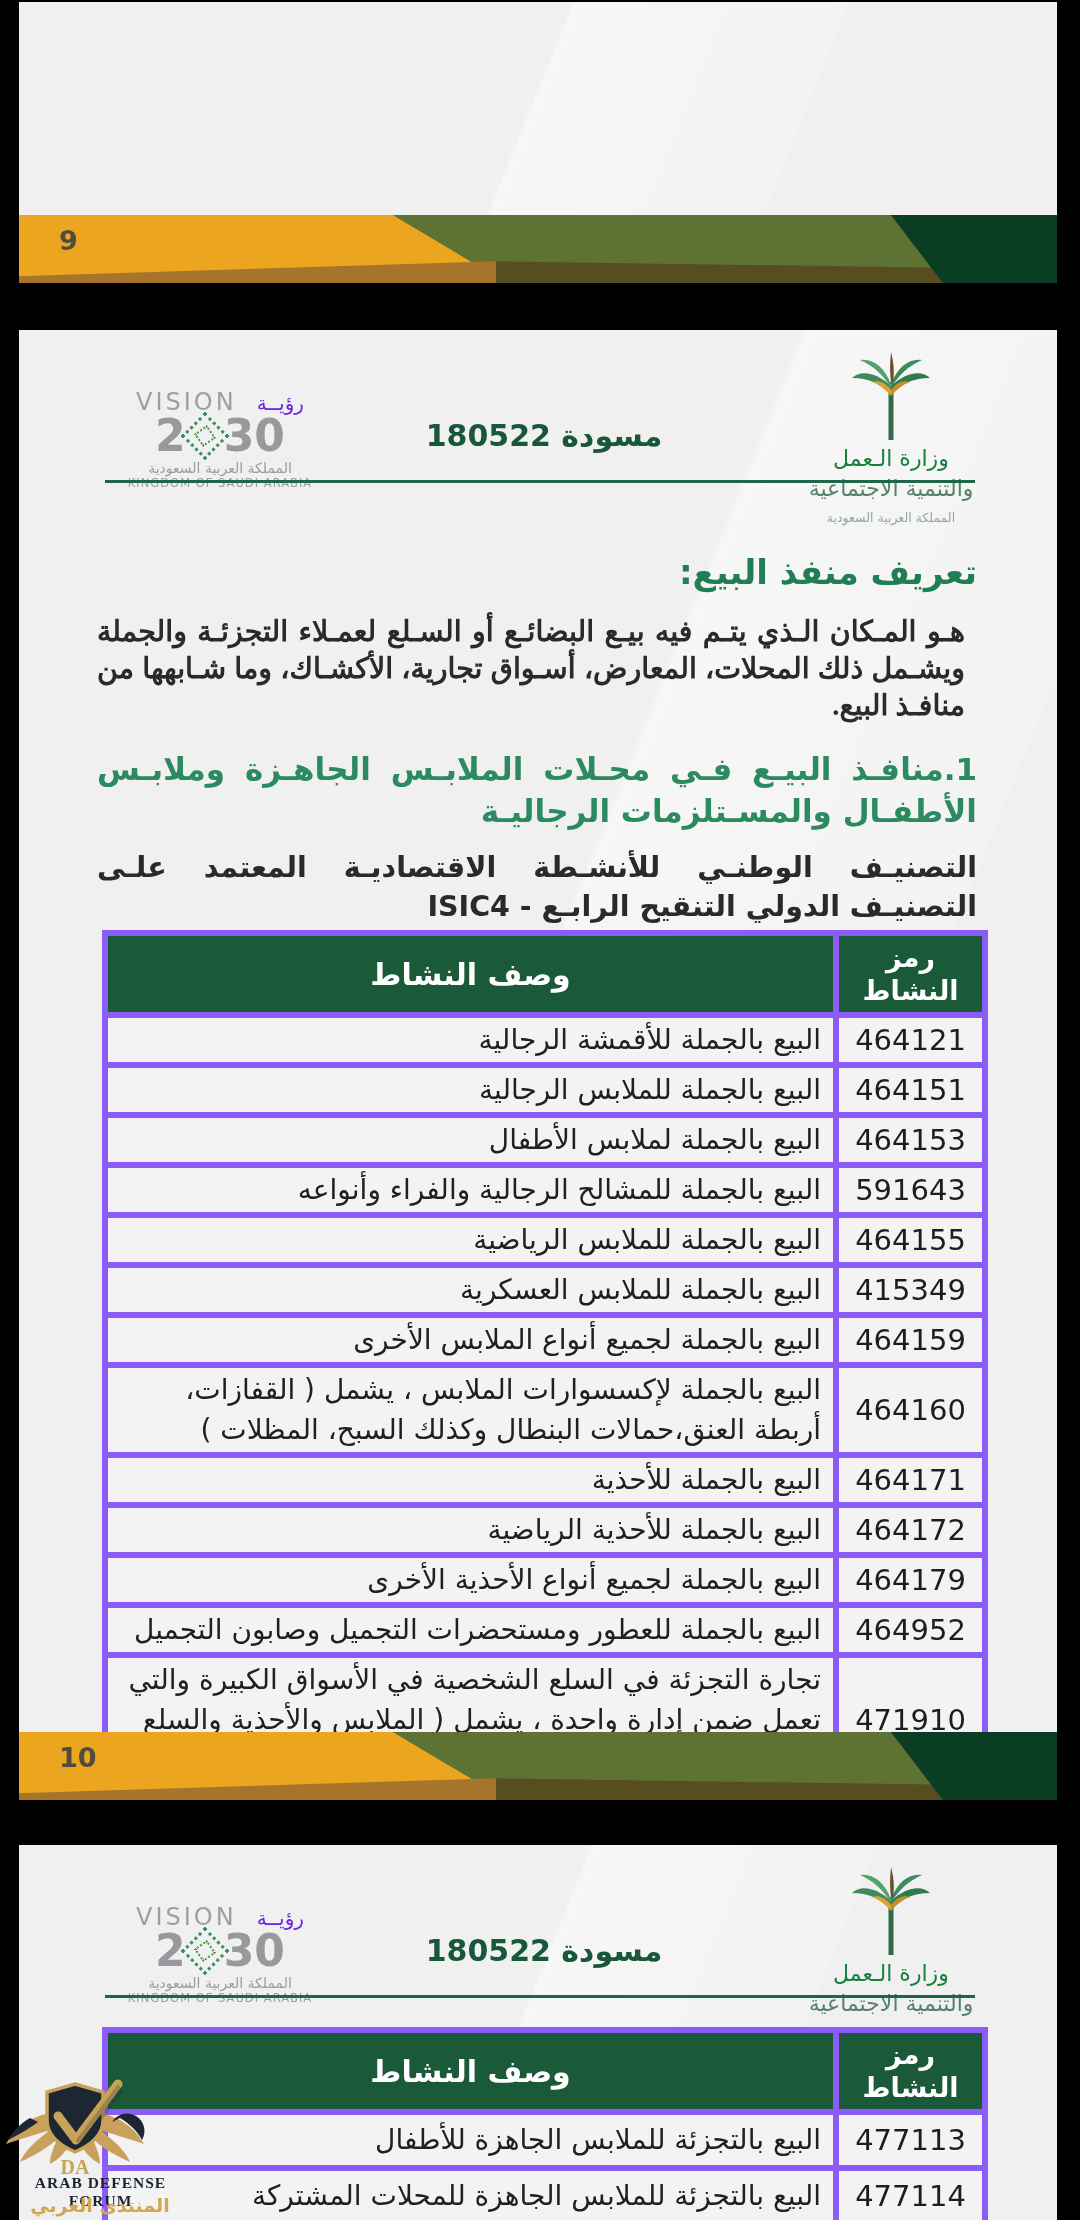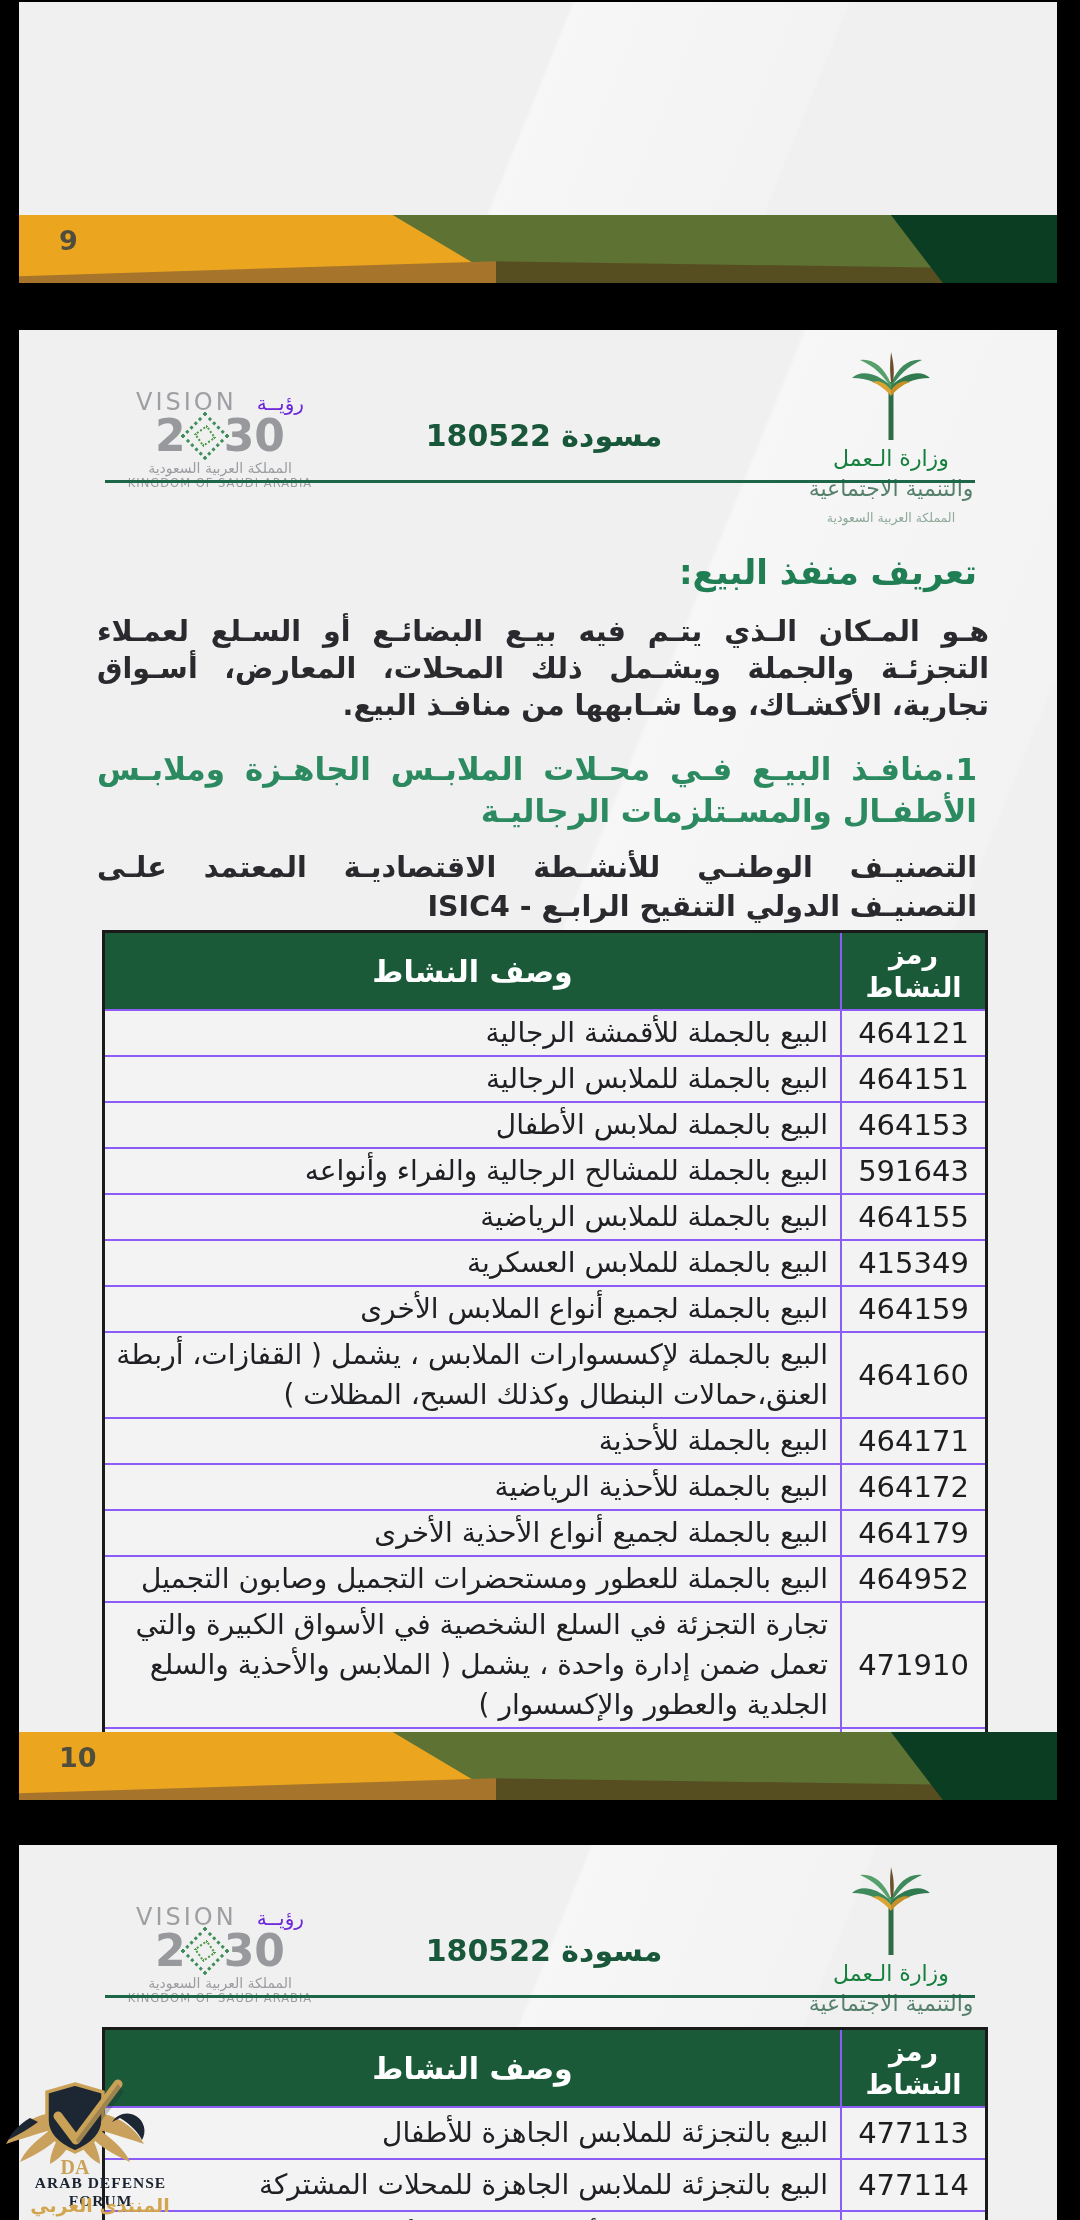--- a/index.html
+++ b/index.html
@@ -40,30 +40,30 @@
   .vlogo .l3{text-align:center;font-size:14px;color:#9A9C9F;direction:rtl;margin-top:4px;}
   .vlogo .l4{text-align:center;font-size:11.5px;color:#9A9C9F;letter-spacing:1px;}
   
   .mlogo{position:absolute;right:66px;top:22px;width:200px;text-align:center;}
   .mlogo svg{display:block;margin:0 auto;}
   .mlogo .t1{font-size:22px;color:#15803d;direction:rtl;line-height:30px;}
   .mlogo .t2{font-size:22px;color:#57806C;direction:rtl;line-height:30px;}
   .mlogo .t3{font-size:12.5px;color:#8FA99A;direction:rtl;letter-spacing:2px;margin-top:6px;}
   
   .deftitle{position:absolute;right:80px;top:222px;direction:rtl;font-size:34px;font-weight:700;color:#1F7E53;}
-  .defpara{position:absolute;right:68px;left:78px;top:283px;direction:rtl;text-align:justify;
-           font-size:28.5px;line-height:37px;font-weight:700;color:#2A2A2E;}
+  .defpara{position:absolute;right:92px;left:78px;top:283px;direction:rtl;text-align:justify;
+           font-size:28.5px;line-height:37px;font-weight:700;color:#2A2A2E;font-family:Liberation Serif, serif;}
   .secheading{position:absolute;right:80px;left:78px;top:418px;direction:rtl;text-align:justify;
               font-size:31px;line-height:42px;font-weight:700;color:#2C8A60;}
   .classnote{position:absolute;right:80px;left:78px;top:518px;direction:rtl;text-align:justify;
              font-size:28.5px;line-height:39px;font-weight:700;color:#2A2A2E;}
   
   .acttable{position:absolute;left:83px;width:886px;border-collapse:collapse;direction:rtl;
             background:#F3F3F4;border:3px solid #1A1A1A;}
-  .acttable th,.acttable td{border:2px solid #8b5cf6;}
+  .acttable th,.acttable td{border:6px solid #8b5cf6;}
   .acttable thead th{background:#1A5A39;color:#FFFFFF;height:74px;}
   .th-code{width:141px;font-size:27px;line-height:33px;font-weight:700;}
   .th-desc{font-size:30px;font-weight:700;}
   .td-code{width:141px;text-align:center;font-size:29px;color:#1D1D20;padding:2px 0;}
   .td-desc{text-align:right;font-size:28px;color:#202024;line-height:40px;padding:2px 12px 2px 8px;}
   .p1table{top:600px;}
   .p2table{top:182px;}
   .p2table .td-desc{line-height:42px;padding-top:4px;padding-bottom:4px;}
   
   .watermark{position:absolute;left:0;top:2078px;width:235px;height:142px;z-index:9;}

